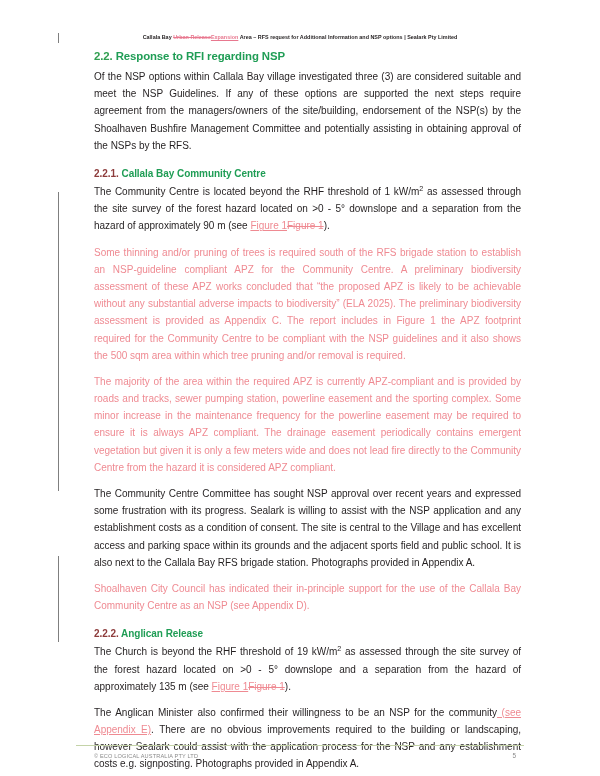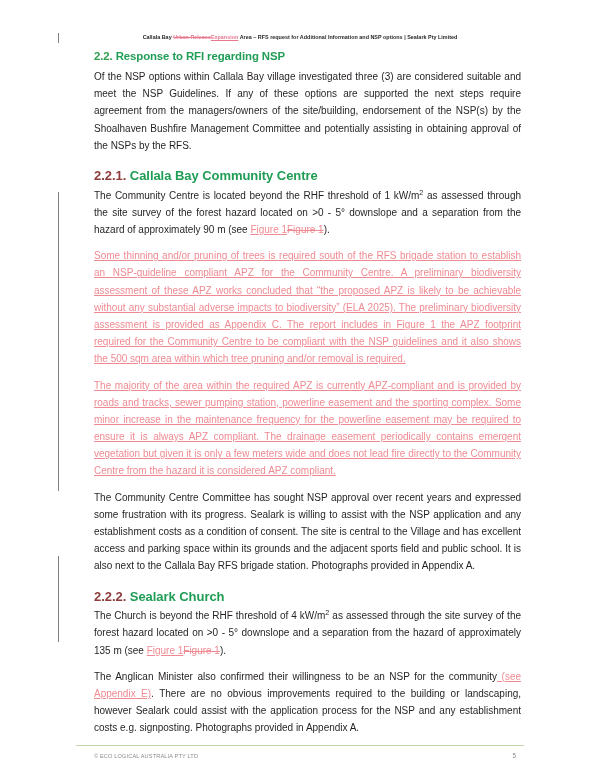--- a/index.html
+++ b/index.html
@@ -65,40 +65,39 @@
     font-size: 11.4px;
     font-weight: bold;
     color: #1f9d55;
     letter-spacing: -0.1px;
     line-height: 1.15;
   }
   h2.sec .num { color: #2f9e4f; }
 
   h3.subsec {
     margin: 14px 0 3px 0;
-    font-size: 13px;
+    font-size: 10px;
     font-weight: bold;
     color: #1f9d55;
     letter-spacing: -0.05px;
     line-height: 1.2;
   }
   h3.subsec .num { color: #8d3b3b; }
 
   p.body {
     margin: 0 0 9px 0;
     font-size: 10px;
     line-height: 1.72;
     color: #231f20;
     text-align: justify;
     text-justify: inter-word;
     letter-spacing: -0.01px;
   }
   p.body.tracked {
     color: #ef8a92;
-    text-decoration: underline;
     text-decoration-color: #ef8a92;
     text-underline-offset: 1.4px;
   }
 
   .ins-inline {
     color: #ef8a92;
     text-decoration: underline;
     text-underline-offset: 1.4px;
   }
   .del-inline {
@@ -160,24 +159,25 @@
     <h3 class="subsec"><span class="num">2.2.1.</span><span> Callala Bay Community Centre</span></h3>
 
     <p class="body"><span>The Community Centre is located beyond the RHF threshold of 1 kW/m</span><sup class="unit">2</sup><span> as assessed through the site survey of the forest hazard located on &gt;0 - 5° downslope and a separation from the hazard of approximately 90 m (see </span><span class="ins-inline">Figure 1</span><span class="del-inline">Figure 1</span><span>).</span></p>
 
     <p class="body tracked">Some thinning and/or pruning of trees is required south of the RFS brigade station to establish an NSP-guideline compliant APZ for the Community Centre. A preliminary biodiversity assessment of these APZ works concluded that “the proposed APZ is likely to be achievable without any substantial adverse impacts to biodiversity” (ELA 2025). The preliminary biodiversity assessment is provided as  Appendix C. The report includes in Figure 1 the APZ footprint required for the Community Centre to be compliant with the NSP guidelines and it also shows the 500 sqm area within which tree pruning and/or removal is required.</p>
 
     <p class="body tracked">The majority of the area within the required APZ is currently APZ-compliant and is provided by roads and tracks, sewer pumping station, powerline easement and the sporting complex. Some minor increase in the maintenance frequency for the powerline easement may be required to ensure it is always APZ compliant.  The drainage easement periodically contains emergent vegetation but given it is only a few meters wide and does not lead fire directly to the Community Centre from the hazard it is considered APZ compliant.</p>
 
     <p class="body">The Community Centre Committee has sought NSP approval over recent years and expressed some frustration with its progress. Sealark is willing to assist with the NSP application and any establishment costs as a condition of consent.  The site is central to the Village and has excellent access and parking space within its grounds and the adjacent sports field and public school. It is also next to the Callala Bay RFS brigade station. Photographs provided in Appendix A.</p>
 
+    <p class="body tracked">Shoalhaven City Council has indicated their in-principle support for the use of the Callala Bay Community Centre as an NSP (see Appendix D).</p>
 
-    <h3 class="subsec"><span class="num">2.2.2.</span><span> Sealark Church</span></h3>
+    <h3 class="subsec"><span class="num">2.2.2.</span><span> Anglican Release</span></h3>
 
-    <p class="body"><span>The Church is beyond the RHF threshold of 4 kW/m</span><sup class="unit">2</sup><span> as assessed through the site survey of the forest hazard located on &gt;0 - 5° downslope and a separation from the hazard of approximately 135 m (see </span><span class="ins-inline">Figure 1</span><span class="del-inline">Figure 1</span><span>).</span></p>
+    <p class="body"><span>The Church is beyond the RHF threshold of 19 kW/m</span><sup class="unit">2</sup><span> as assessed through the site survey of the forest hazard located on &gt;0 - 5° downslope and a separation from the hazard of approximately 135 m (see </span><span class="ins-inline">Figure 1</span><span class="del-inline">Figure 1</span><span>).</span></p>
 
     <p class="body"><span>The Anglican Minister also confirmed their willingness to be an NSP for the community</span><span class="ins-inline"> (see Appendix E)</span><span>. There are no obvious improvements required to the building or landscaping, however Sealark could assist with the application process for the NSP and any establishment costs e.g. signposting. Photographs provided in Appendix A.</span></p>
 
   </div>
 
   <div class="footer-rule"></div>
   <div class="footer-left">© ECO LOGICAL AUSTRALIA PTY LTD</div>
   <div class="footer-right">5</div>
 
 </div>

